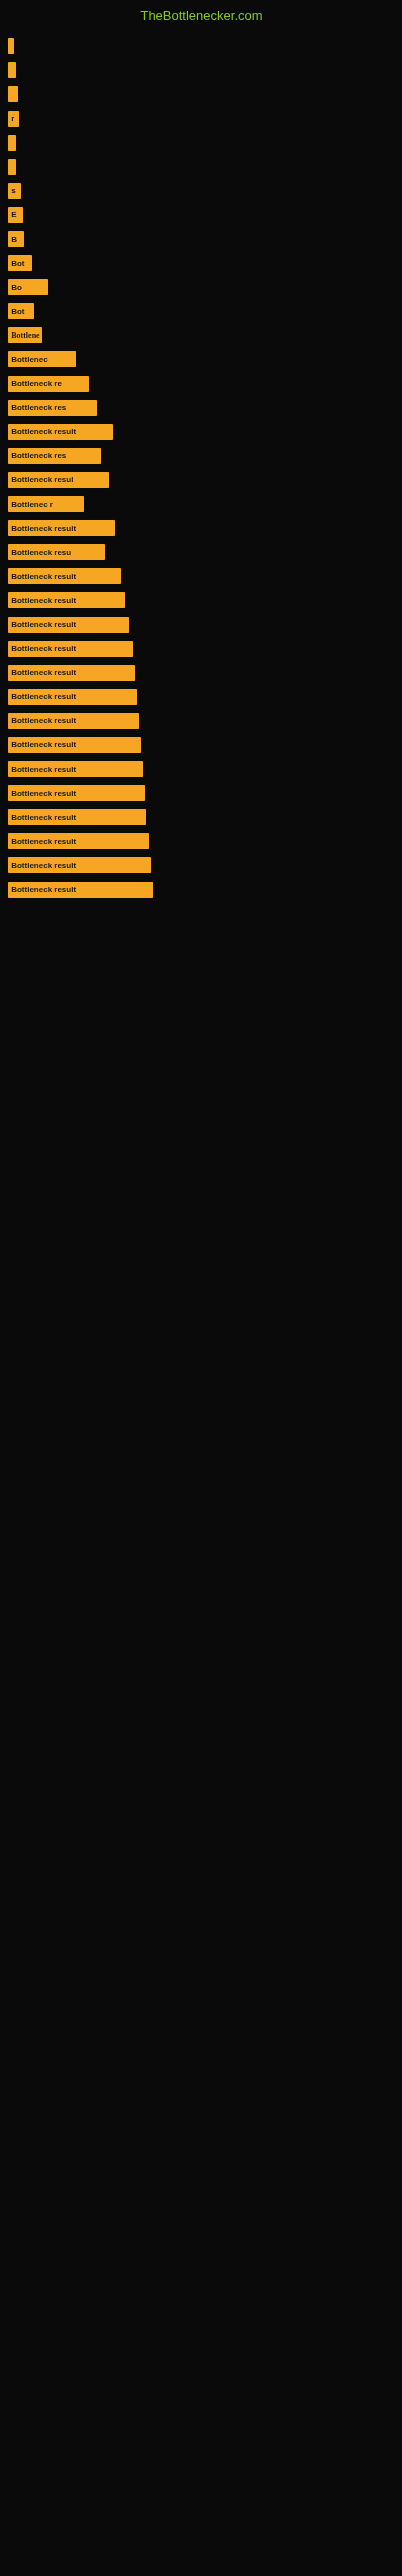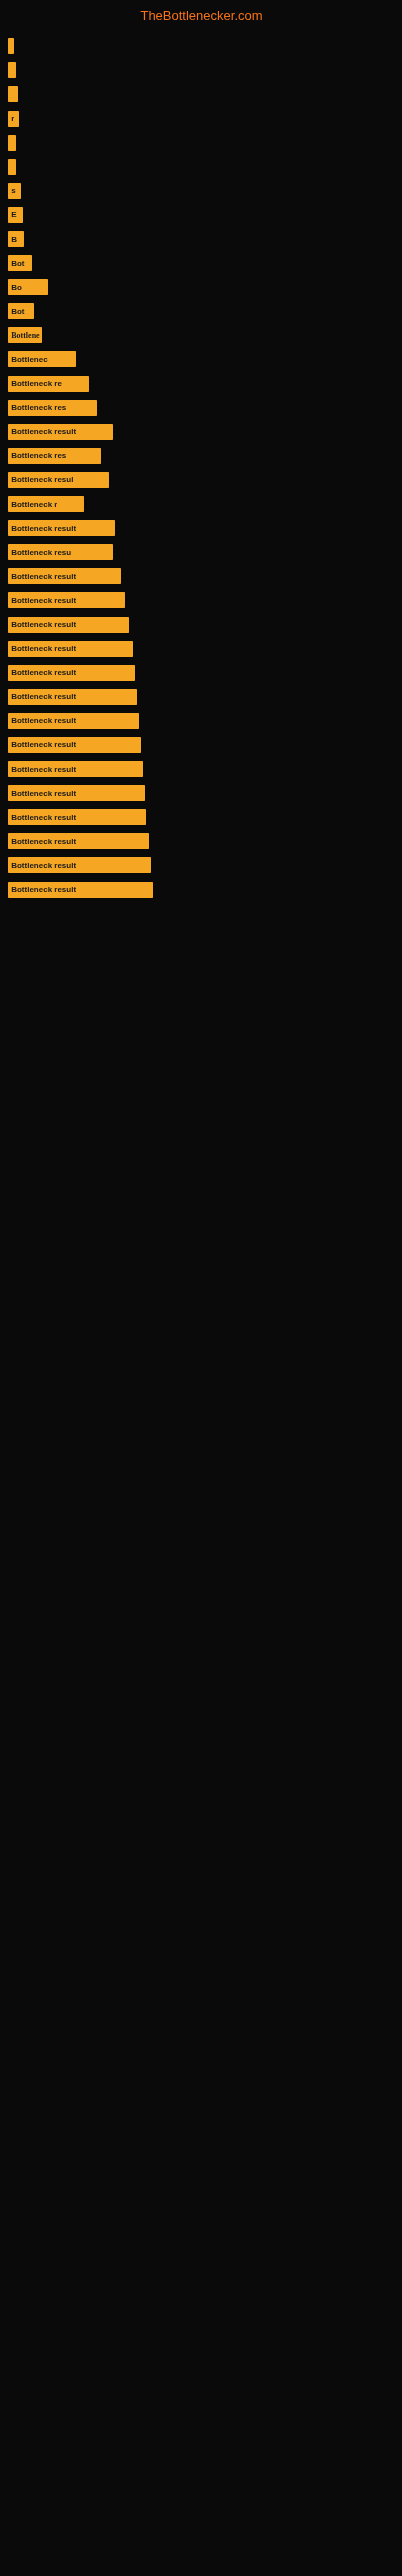--- a/index.html
+++ b/index.html
@@ -11,21 +11,21 @@
     body {
       background-color: #0a0a0a;
       width: 403px;
       min-height: 2576px;
       font-family: Arial, sans-serif;
       position: relative;
       overflow-x: hidden;
     }
 
     .site-title {
-      color: #f97316;
+      color: #84cc16;
       font-size: 13px;
       text-align: center;
       padding: 8px 0 4px 0;
       font-weight: normal;
     }
 
     .bars-container {
       display: flex;
       flex-direction: column;
       padding: 8px 8px 8px 8px;
@@ -152,30 +152,30 @@
         <span class="bar-label">Bottleneck res</span>
       </div>
     </div>
     <div class="bar-row">
       <div class="bar" style="width: 101px;">
         <span class="bar-label">Bottleneck resul</span>
       </div>
     </div>
     <div class="bar-row">
       <div class="bar" style="width: 76px;">
-        <span class="bar-label">Bottleneck r</span>
+        <span class="bar-label">Bottlenec r</span>
       </div>
     </div>
     <div class="bar-row">
       <div class="bar" style="width: 107px;">
         <span class="bar-label">Bottleneck result</span>
       </div>
     </div>
     <div class="bar-row">
-      <div class="bar" style="width: 105px;">
+      <div class="bar" style="width: 97px;">
         <span class="bar-label">Bottleneck resu</span>
       </div>
     </div>
     <div class="bar-row">
       <div class="bar" style="width: 113px;">
         <span class="bar-label">Bottleneck result</span>
       </div>
     </div>
     <div class="bar-row">
       <div class="bar" style="width: 117px;">

